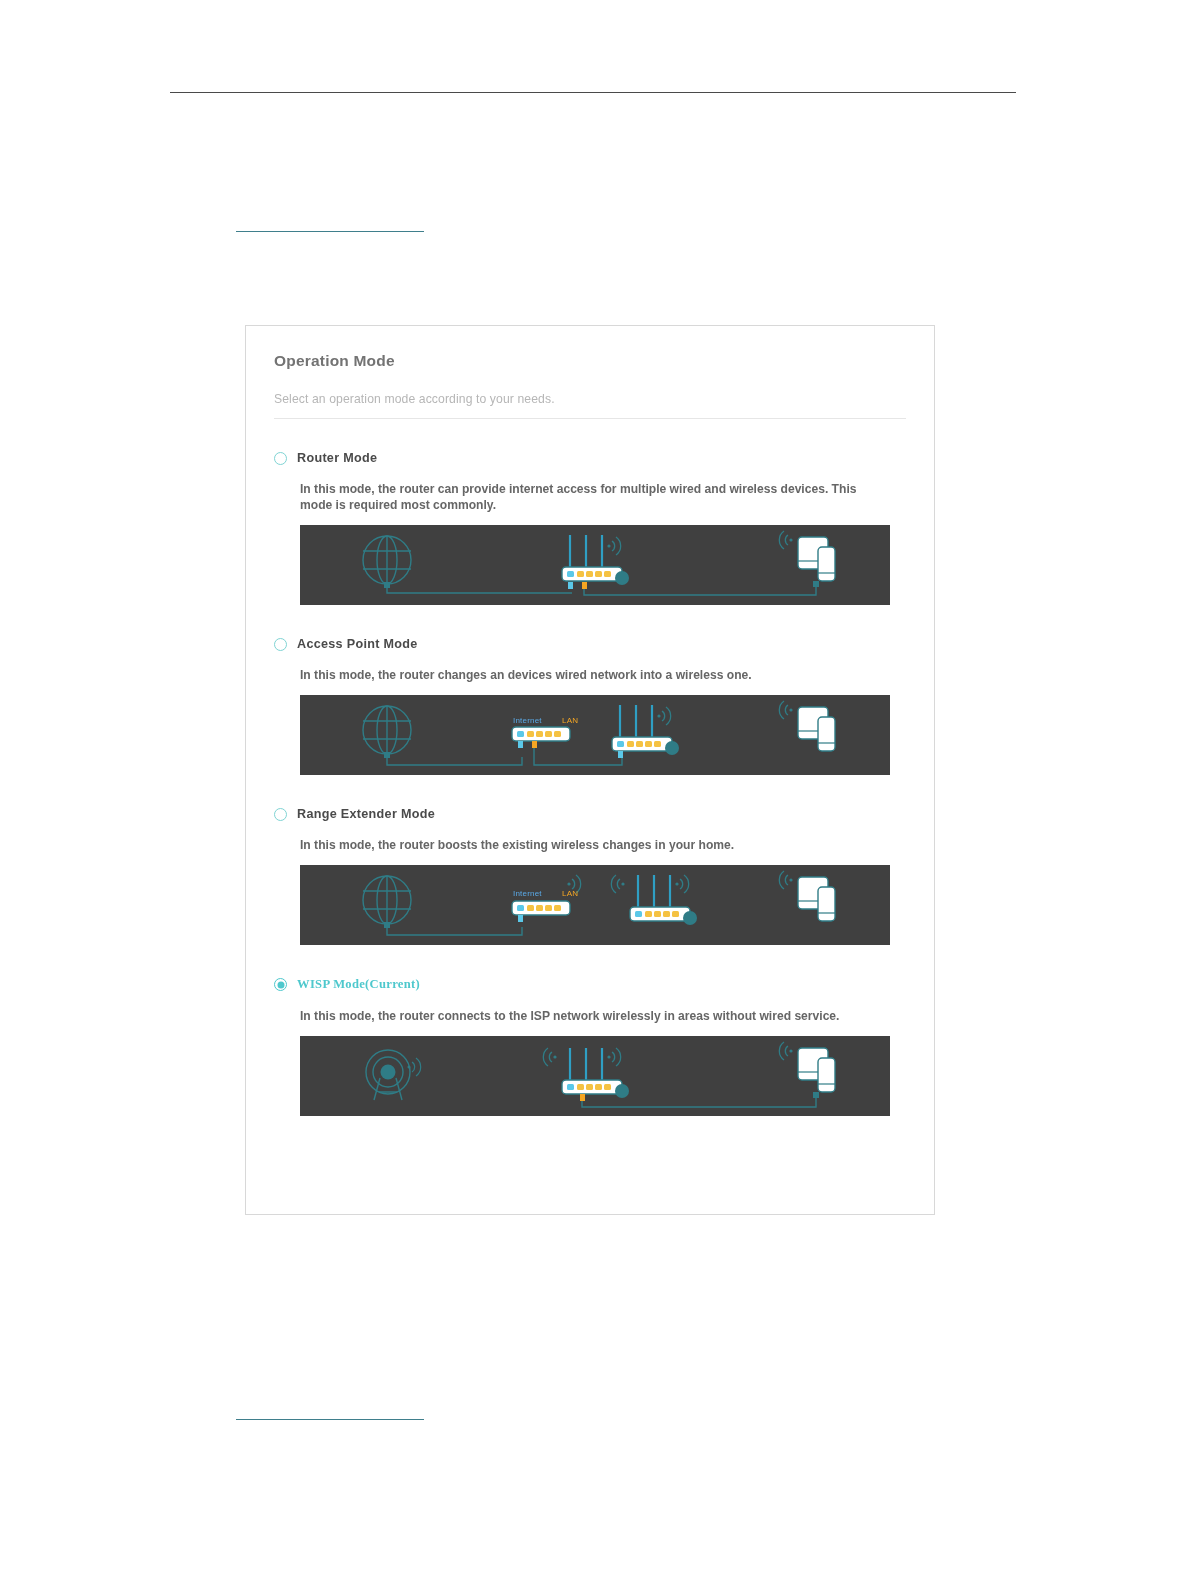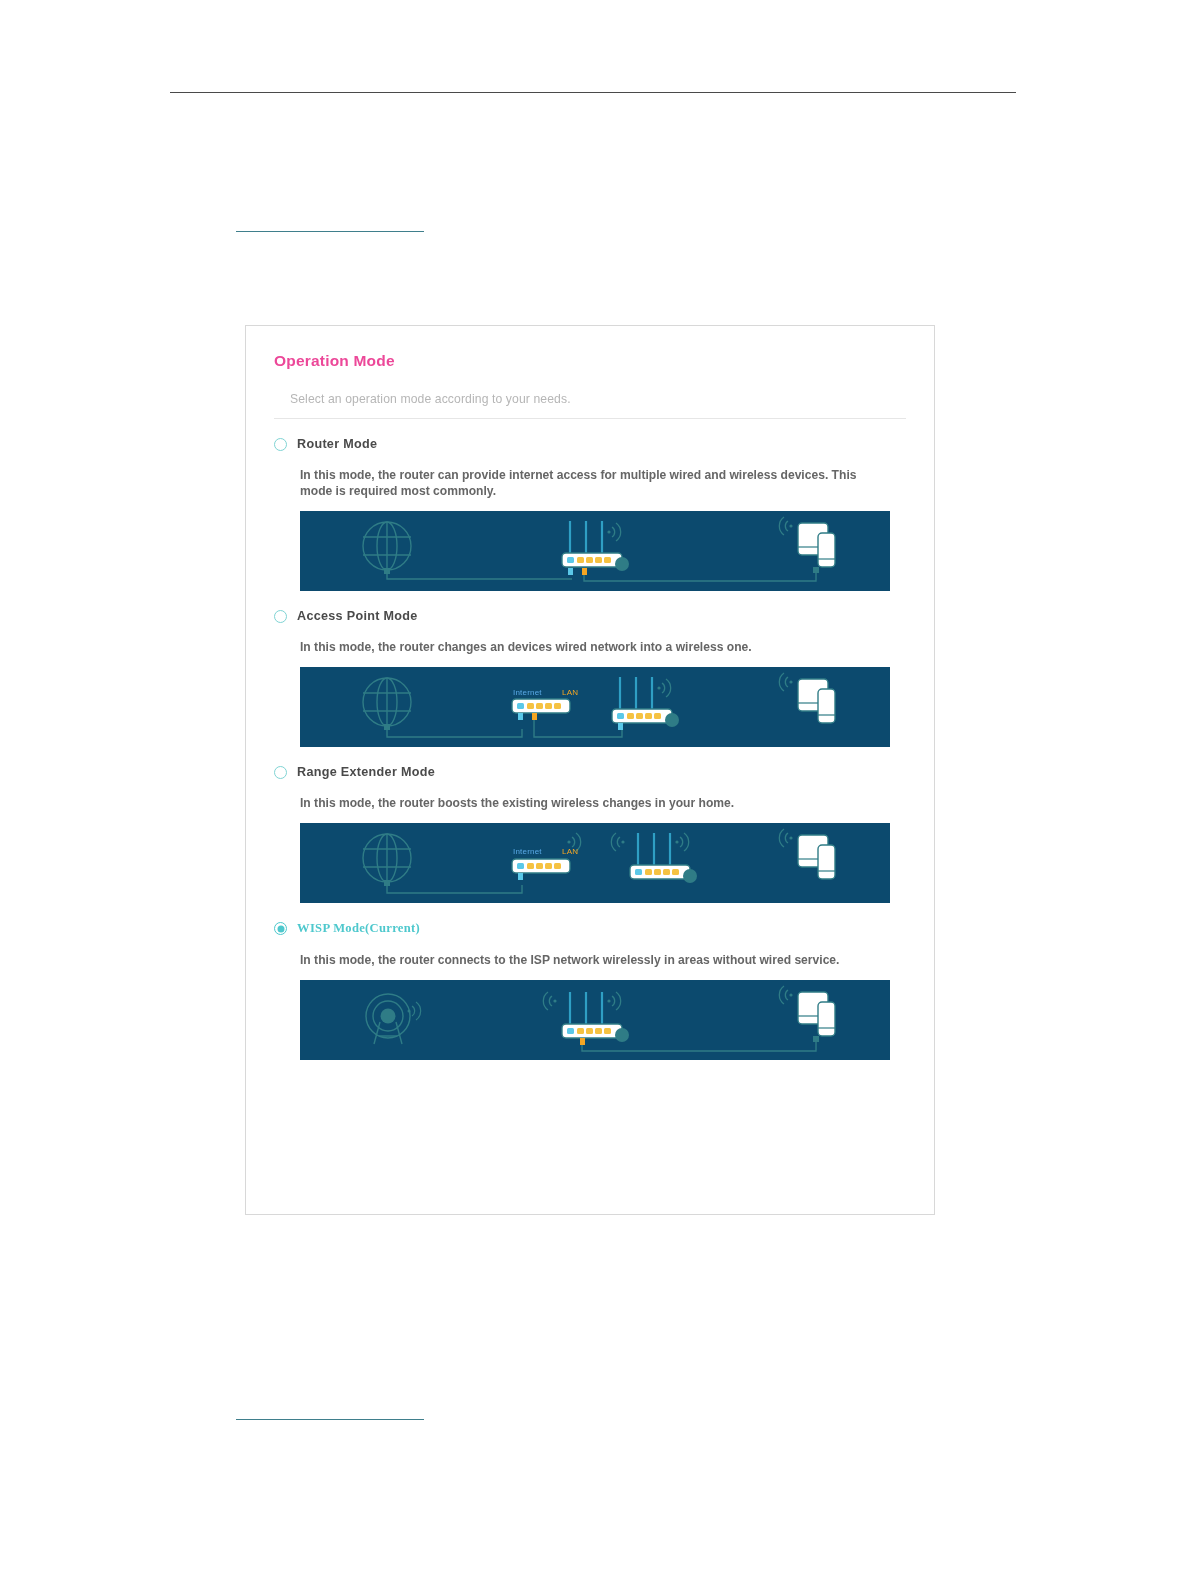--- a/index.html
+++ b/index.html
@@ -24,32 +24,32 @@
   .card {
     position:absolute; left:245px; top:325px;
     width:690px; height:890px;
     border:1px solid #d8d8d8;
     background:#ffffff;
     box-sizing:border-box;
   }
   .card-inner { padding:26px 28px 0 28px; }
 
   .card-title {
-    font-size:15.5px; font-weight:bold; color:#ec4899;
+    font-size:15.5px; font-weight:bold; color:#737373;
     letter-spacing:0.2px; margin:0 0 0 0;
   }
   .card-sub {
-    font-size:12.2px; color:#b6b6b6; margin:22px 0 0 16px;
+    font-size:12.2px; color:#b6b6b6; margin:22px 0 0 0;
     letter-spacing:0.1px;
   }
   .divider {
     margin-top:12px; height:0; border-top:1px solid #e6e6e6;
   }
 
-  .mode-block { margin-top:18px; }
+  .mode-block { margin-top:32px; }
   .mode-block:first-of-type { margin-top:28px; }
 
   .mode-head { display:flex; align-items:center; gap:10px; }
   .radio {
     width:13px; height:13px; border-radius:50%;
     border:1.4px solid #7fd4d4; box-sizing:border-box;
     background:#ffffff; flex:0 0 auto;
     position:relative;
   }
   .radio.checked { border-color:#4ec8cd; }
@@ -65,21 +65,21 @@
   .mode-label.selected { color:#4ec8cd;font-family:Liberation Serif, serif; }
 
   .mode-desc {
     font-size:12.1px; color:#666; line-height:1.33;
     margin:16px 0 0 26px; max-width:590px;font-weight:bold;
   }
 
   .diagram {
     margin:12px 0 0 26px;
     width:590px; height:80px;
-    background:#0c4a6e;
+    background:#404040;
     position:relative;
   }
 
   svg { display:block; overflow:visible; }
 
   .lbl {
     position:absolute; font-size:8px; letter-spacing:0.2px;
     font-family:"Liberation Sans", sans-serif;
   }
   .lbl-internet { color:#5aa9e6; }

